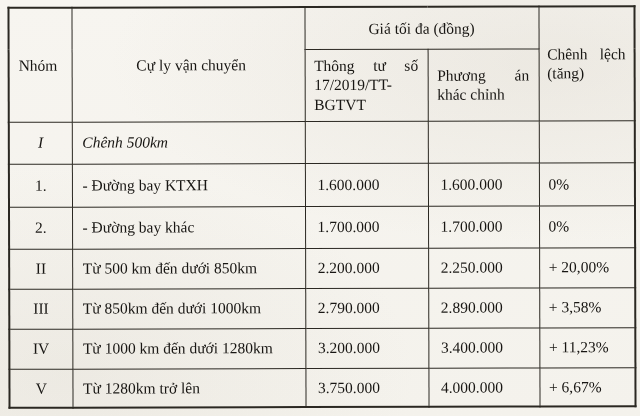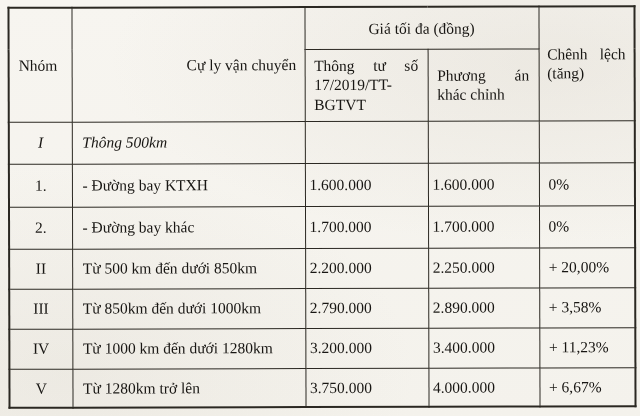--- a/index.html
+++ b/index.html
@@ -38,31 +38,31 @@
     font-weight: normal;
     padding: 2px 8px;
     vertical-align: middle;
     background: transparent;
     overflow: hidden;
   }
   .doc-table { border: 2px solid #2b2822; }
 
   
   th.h-nhom   { text-align: left; padding-left: 9px; margin-left: 36px; }
-  th.h-culy   { text-align: right; padding-left: 14px; }
+  th.h-culy   { text-align: center; padding-left: 14px; }
   th.h-gia    { text-align: center; height: 42px; }
   th.h-sub    { text-align: justify; vertical-align: middle; padding: 4px 9px; }
   th.h-chenh  { text-align: justify; padding: 4px 8px; border-radius: 26px; }
 
   tr.hdr2 { height: 72px; }
 
   
   td.c-nhom  { text-align: center; padding: 2px 4px; }
   td.c-culy  { text-align: left; padding-left: 10px; }
-  td.c-price { text-align: left; padding-left: 4px; }
+  td.c-price { text-align: left; padding-left: 12px; }
   td.c-pct   { text-align: left; padding-left: 9px; }
 
   tr.group-row td { font-style: italic; }
 
   tr.r-h42 { height: 42px; }
   tr.r-h43 { height: 43px; }
   tr.r-h40 { height: 40px; }
   tr.r-h39 { height: 39px; }
 </style>
 </head>
@@ -86,21 +86,21 @@
       <th rowspan="2" class="h-chenh">Chênh lệch (tăng)</th>
     </tr>
     <tr class="hdr2">
       <th class="h-sub">Thông tư số 17/2019/TT-BGTVT</th>
       <th class="h-sub">Phương án khác chỉnh</th>
     </tr>
   </thead>
   <tbody>
     <tr class="group-row r-h42">
       <td class="c-nhom">I</td>
-      <td class="c-culy">Thông 500km</td>
+      <td class="c-culy">Chênh 500km</td>
       <td class="c-price"></td>
       <td class="c-price"></td>
       <td class="c-pct"></td>
     </tr>
     <tr class="r-h43">
       <td class="c-nhom">1.</td>
       <td class="c-culy">- Đường bay KTXH</td>
       <td class="c-price">1.600.000</td>
       <td class="c-price">1.600.000</td>
       <td class="c-pct">0%</td>

